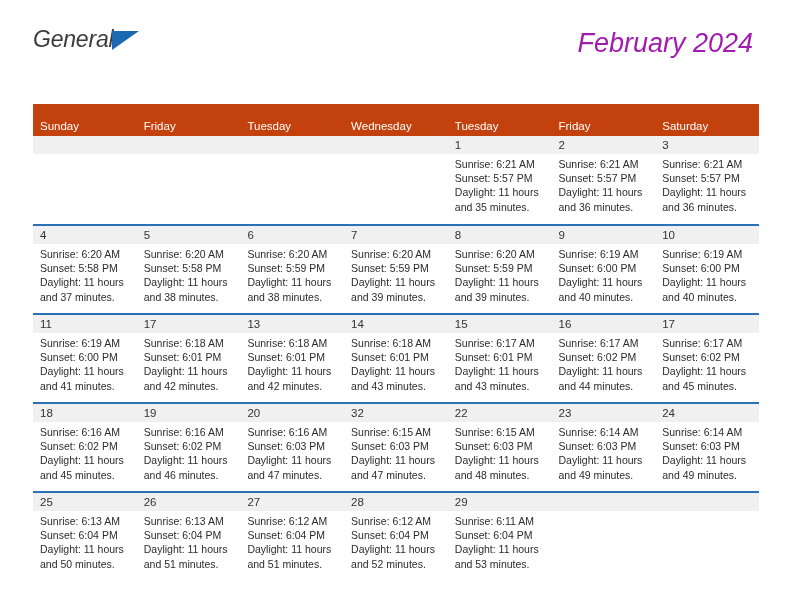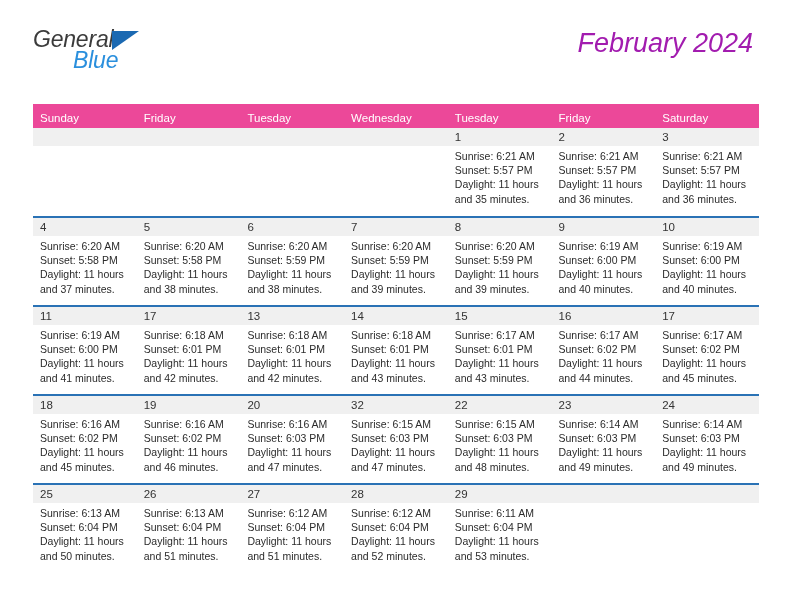--- a/index.html
+++ b/index.html
@@ -80,26 +80,26 @@
   
   .calendar {
     position: absolute;
     left: 33px;
     top: 104px;
     width: 726px;
     border-collapse: collapse;
     table-layout: fixed;
   }
   .calendar th {
-    background: #ec4899;
+    background: #c2410c;
     color: #ffffff;
     font-size: 11.5px;
     font-weight: normal;
     text-align: left;
-    padding: 8px 0 4px 7px;
+    padding: 16px 0 4px 7px;
     height: 19px;
     box-sizing: border-box;
     border: none;
   }
   .week-row td {
     vertical-align: top;
     padding: 0;
     border: none;
     border-top: 2px solid #2a72b5;
     height: 89px;
@@ -129,21 +129,20 @@
   }
 </style>
 </head>
 <body>
 
 <div class="page-header">
   <div class="brand">
     <div class="brand-line1">
       <span>General</span><span class="brand-triangle"></span>
     </div>
-    <div class="brand-line2">Blue</div>
   </div>
 
   <div class="title-block">
     <h1 class="cal-title">February 2024</h1>
   </div>
 </div>
 
 <table class="calendar">
   <thead>
     <tr>

